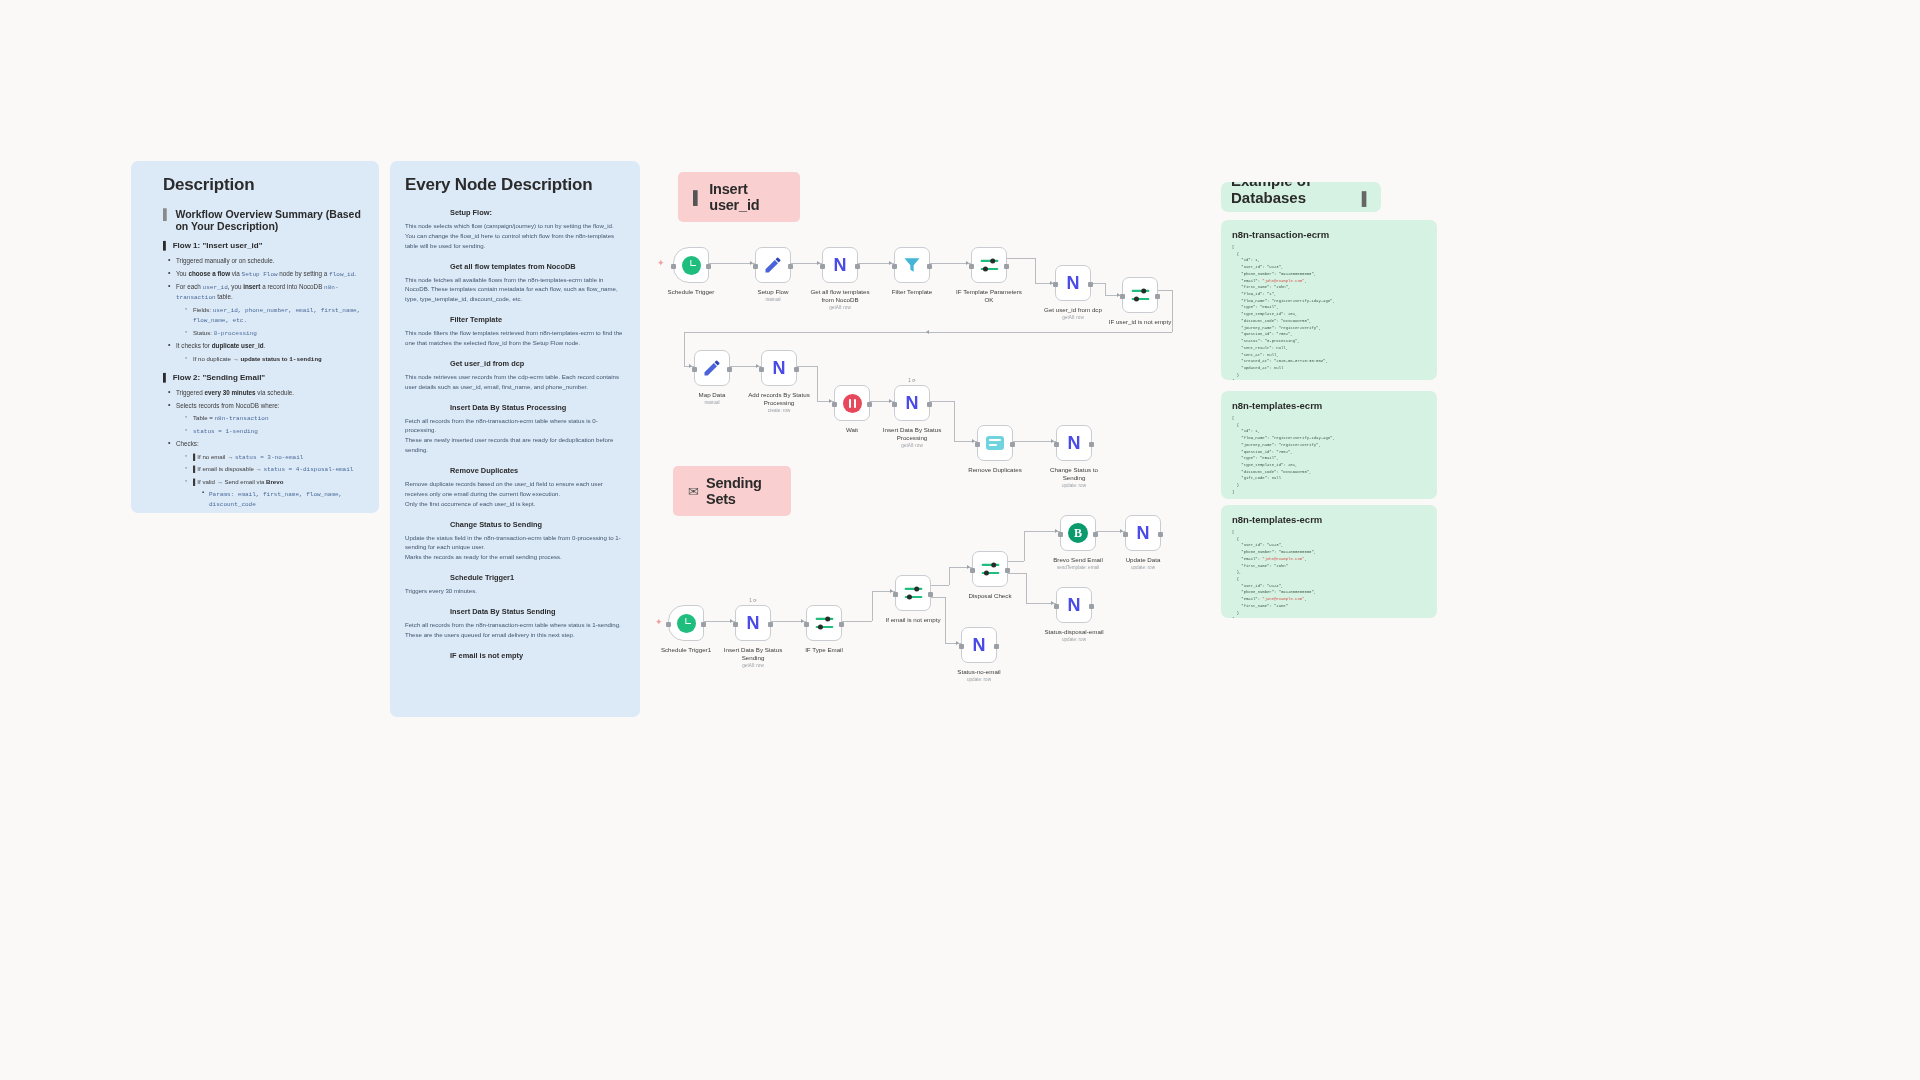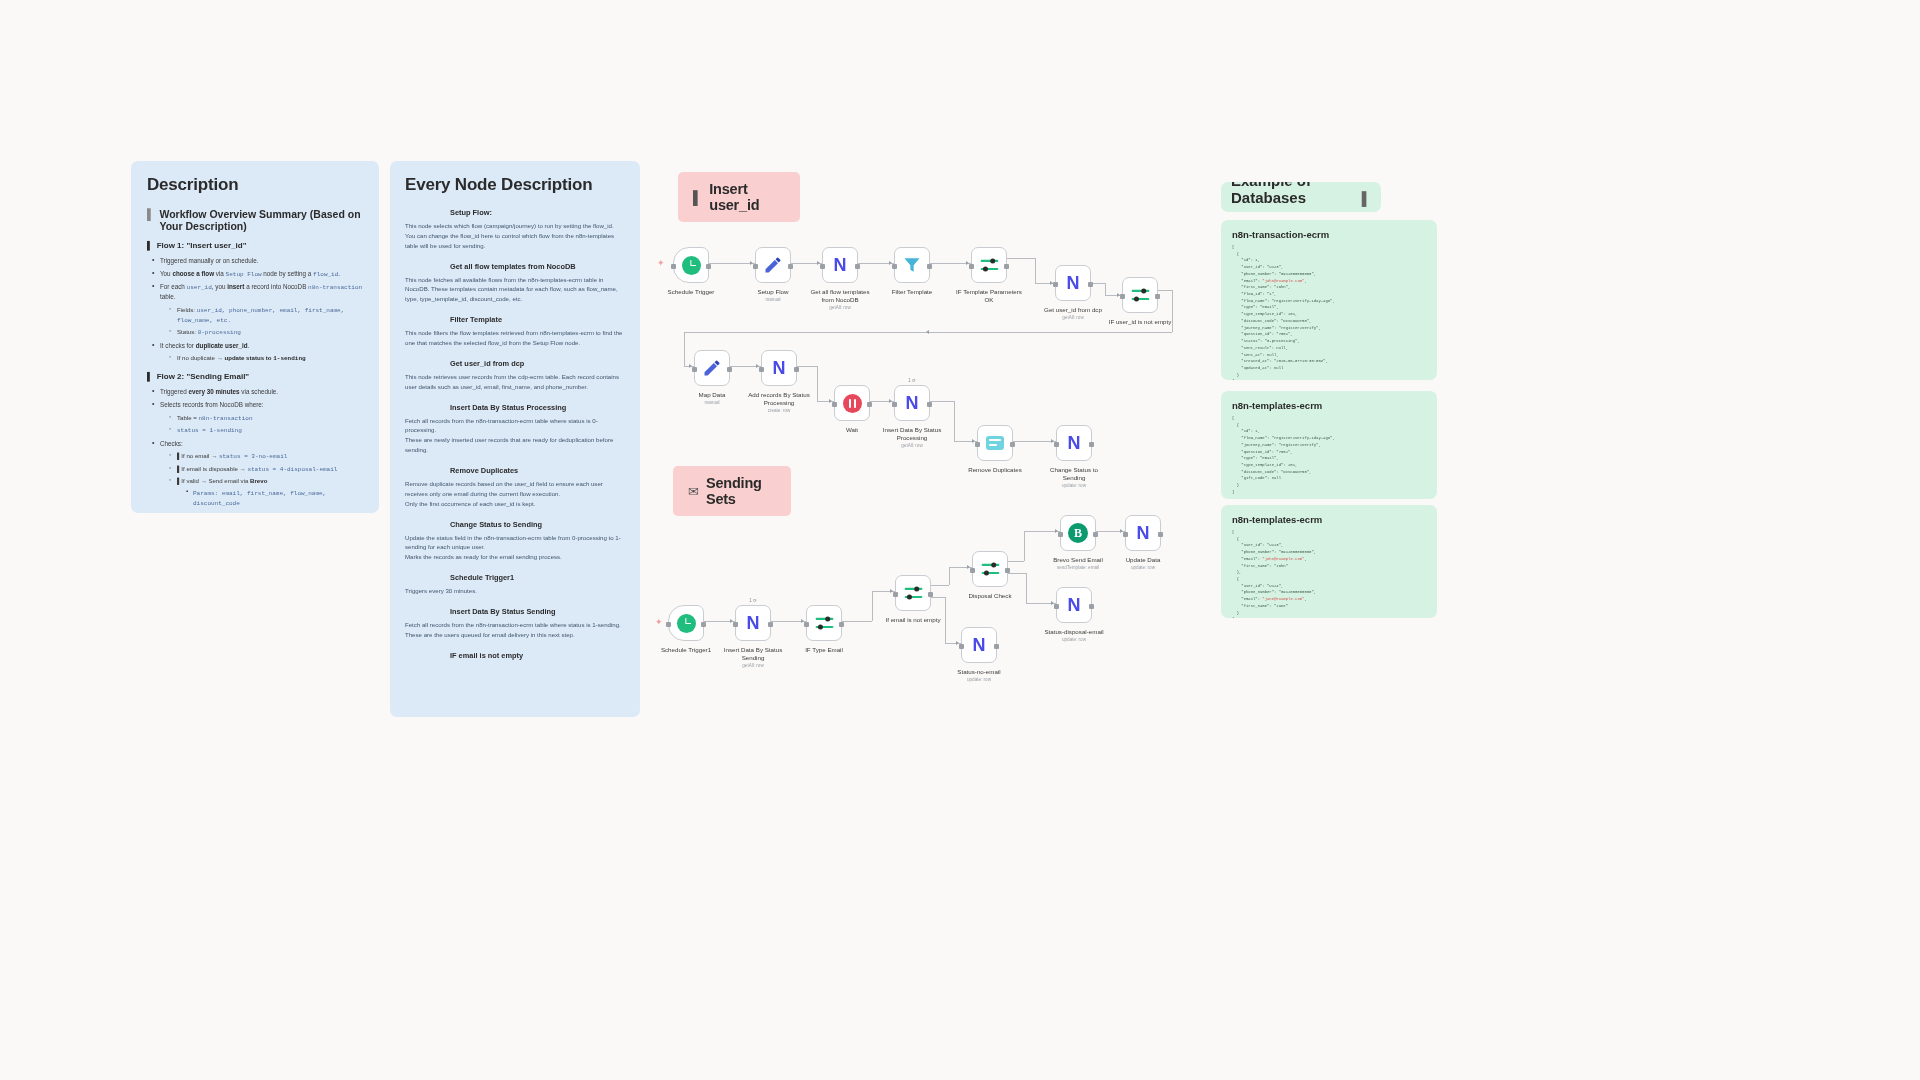--- a/index.html
+++ b/index.html
@@ -8,21 +8,21 @@
     background: #faf9f8;
     font-family: "Liberation Sans", sans-serif;
     overflow: hidden;
   }
   #canvas { position: relative; width: 1920px; height: 1080px; }
 
   
   .note {
     position: absolute;
     border-radius: 7px;
-    padding: 14px 16px 18px 16px;
+    padding: 14px 16px 18px 32px;
     overflow: hidden;
   }
   .note.blue { background: #dce9f7; }
   .note.green { background: #d6f2e2; }
   .note.greenhdr { background: #d6f2e2; }
 
   .note-title {
     font-size: 17px; font-weight: 700; color: #2b2b2b;
     margin-bottom: 13px; letter-spacing: -0.2px;
   }

